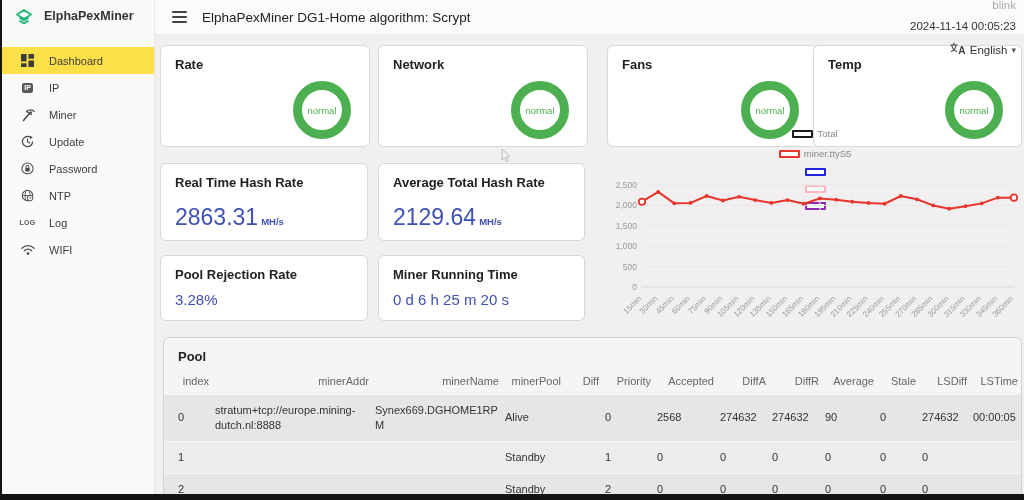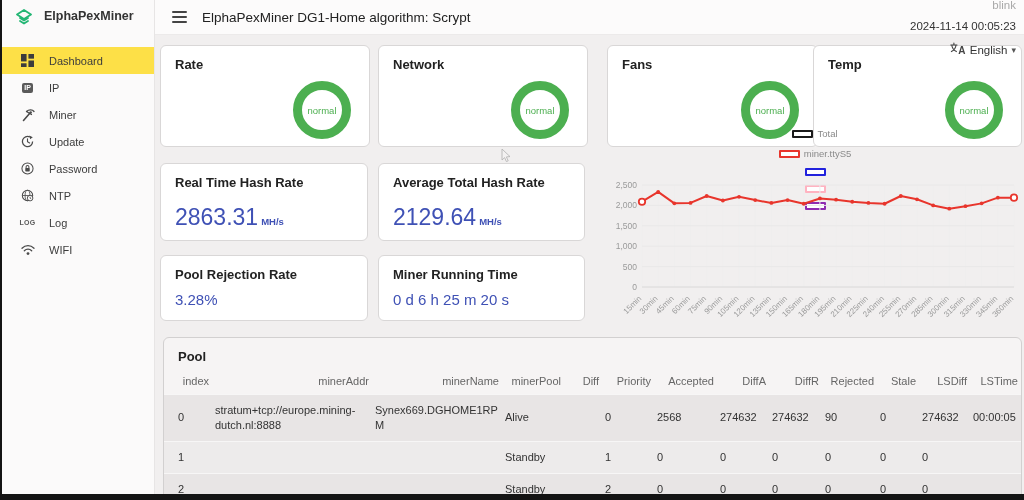--- a/index.html
+++ b/index.html
@@ -378,21 +378,21 @@
         <tr>
           <th>index</th>
           <th>minerAddr</th>
           <th>minerName</th>
           <th>minerPool</th>
           <th>Diff</th>
           <th>Priority</th>
           <th>Accepted</th>
           <th>DiffA</th>
           <th>DiffR</th>
-          <th>Rejected</th>
+          <th>Average</th>
           <th>Stale</th>
           <th>LSDiff</th>
           <th>LSTime</th>
         </tr>
       </thead>
       <tbody>
         <tr>
           <td>0</td>
             <td>stratum+tcp://europe.mining-dutch.nl:8888</td>
             <td>Synex669.DGHOME1RPM</td>

